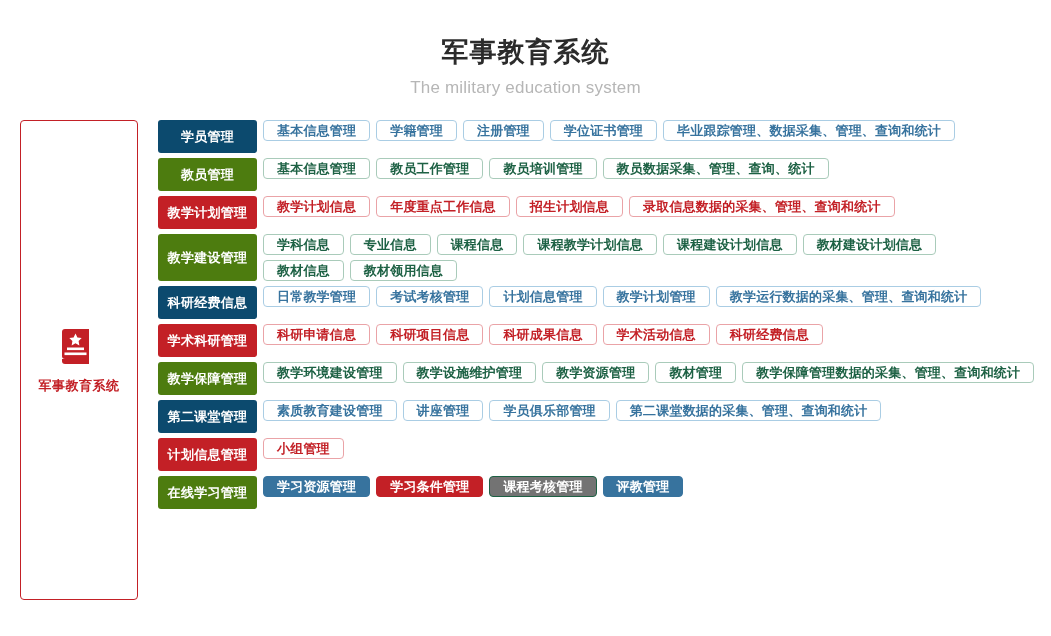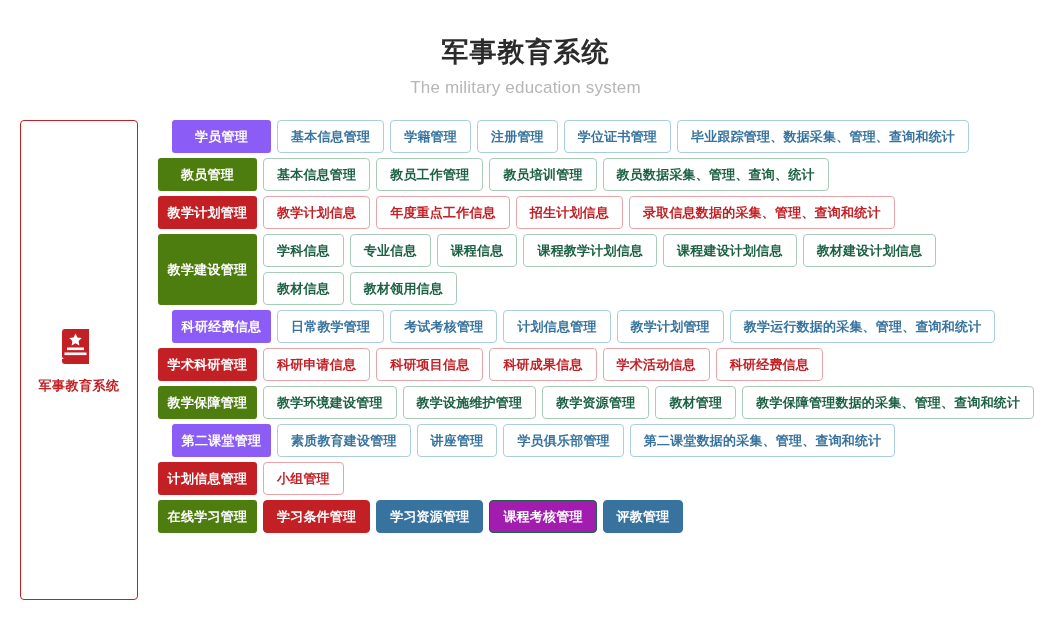--- a/index.html
+++ b/index.html
@@ -96,59 +96,59 @@
     font-size: 13px;
     font-weight: bold;
     display: flex;
     align-items: center;
     justify-content: center;
     text-align: center;
     letter-spacing: .3px;
     box-sizing: border-box;
     padding: 2px;
   }
-  .cat-blue  { background: #8b5cf6; margin-left: 14px; }
+  .cat-blue  { background: #0c4a6e; }
   .cat-green { background: #4d7c0f; }
   .cat-red   { background: #c32026; }
 
   .items {
     flex: 1;
     display: flex;
     flex-direction: column;
     gap: 5px;
   }
   .items-line {
     display: flex;
     flex-wrap: wrap;
     gap: 6px;
   }
 
   .item-btn {
-    height: 33px;
+    height: 21px;
     border-radius: 4px;
     background: #ffffff;
     font-size: 13px;
     font-weight: bold;
     display: inline-flex;
     align-items: center;
     justify-content: center;
     padding: 0 13px;
     box-sizing: border-box;
     border: 1px solid #cccccc;
     white-space: nowrap;
     letter-spacing: .2px;
   }
   
   .o-blue  { border-color: #aacde4; color: #37739e; }
   .o-green { border-color: #a9cbba; color: #1d6144; }
   .o-red   { border-color: #eaa3a7; color: #c32026; font-family: Liberation Mono, monospace; }
 
   
   .f-blue  { background: #37739e; border-color: #37739e; color: #ffffff; }
-  .f-green { background: #a21caf; border-color: #1d6144; color: #ffffff; }
+  .f-green { background: #737373; border-color: #1d6144; color: #ffffff; }
   .f-red   { background: #c32026; border-color: #c32026; color: #ffffff; }
 </style>
 </head>
 <body>
 
 <div class="header">
   <div class="header-title">军事教育系统</div>
   <div class="header-subtitle">The military education system</div>
 </div>
 
@@ -273,22 +273,22 @@
         <div class="items">
           <div class="items-line">
             <div class="item-btn o-red">小组管理</div>
           </div>
         </div>
       </div>
       <div class="row">
         <div class="cat-btn cat-green">在线学习管理</div>
         <div class="items">
           <div class="items-line">
+            <div class="item-btn f-blue">学习资源管理</div>
             <div class="item-btn f-red">学习条件管理</div>
-            <div class="item-btn f-blue">学习资源管理</div>
             <div class="item-btn f-green">课程考核管理</div>
             <div class="item-btn f-blue">评教管理</div>
           </div>
         </div>
       </div>
     </div>
 
 </div>
 
 </body></html>

